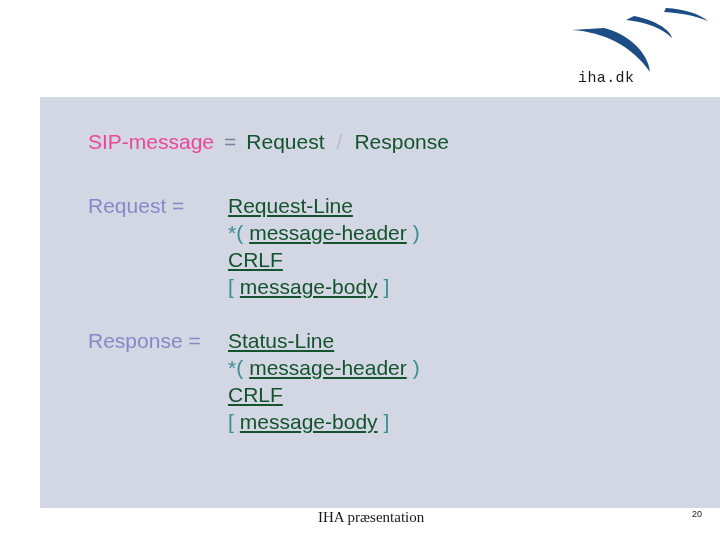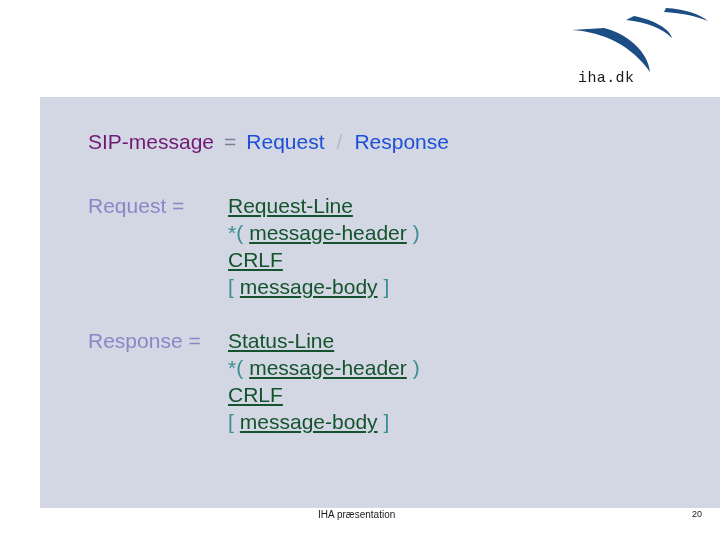--- a/index.html
+++ b/index.html
@@ -76,23 +76,23 @@
 
   
   .code-line {
     position: absolute;
     white-space: nowrap;
     font-family: "Liberation Sans", sans-serif;
     font-size: 21px;
     font-weight: 400;
     line-height: 1;
   }
-  .tok-lhs      { color: #701a75; }
+  .tok-lhs      { color: #ec4899; }
   .tok-eq-gray  { color: #7f7f9a; }
-  .tok-plain    { color: #1d4ed8; }
+  .tok-plain    { color: #14532d; }
   .tok-slash    { color: #b9b9cb; }
   .tok-rule     { color: #14532d; text-decoration: underline; text-underline-offset: 2px; }
   .tok-punct    { color: #3b8e92; }
   .tok-star     { color: #3b8e92; }
 
   
   #line-sip {
     left: 88px;
     top: 131px;
   }
@@ -135,23 +135,24 @@
   #block-request .prod-rhs  { left: 140px; }
   #block-response .prod-rhs { left: 140px; }
 
   .sp-left  { margin-left: 6px; }
 
   
   .footer-text {
     position: absolute;
     left: 318px;
     top: 509px;
-    font-size: 10px;
+    font-size: 15px;
     color: #1a1a1a;
     white-space: nowrap;
+    font-family: Liberation Serif, serif;
   }
   .footer-page {
     position: absolute;
     left: 692px;
     top: 509px;
     font-size: 9px;
     color: #1a1a1a;
     white-space: nowrap;
   }
 </style>

